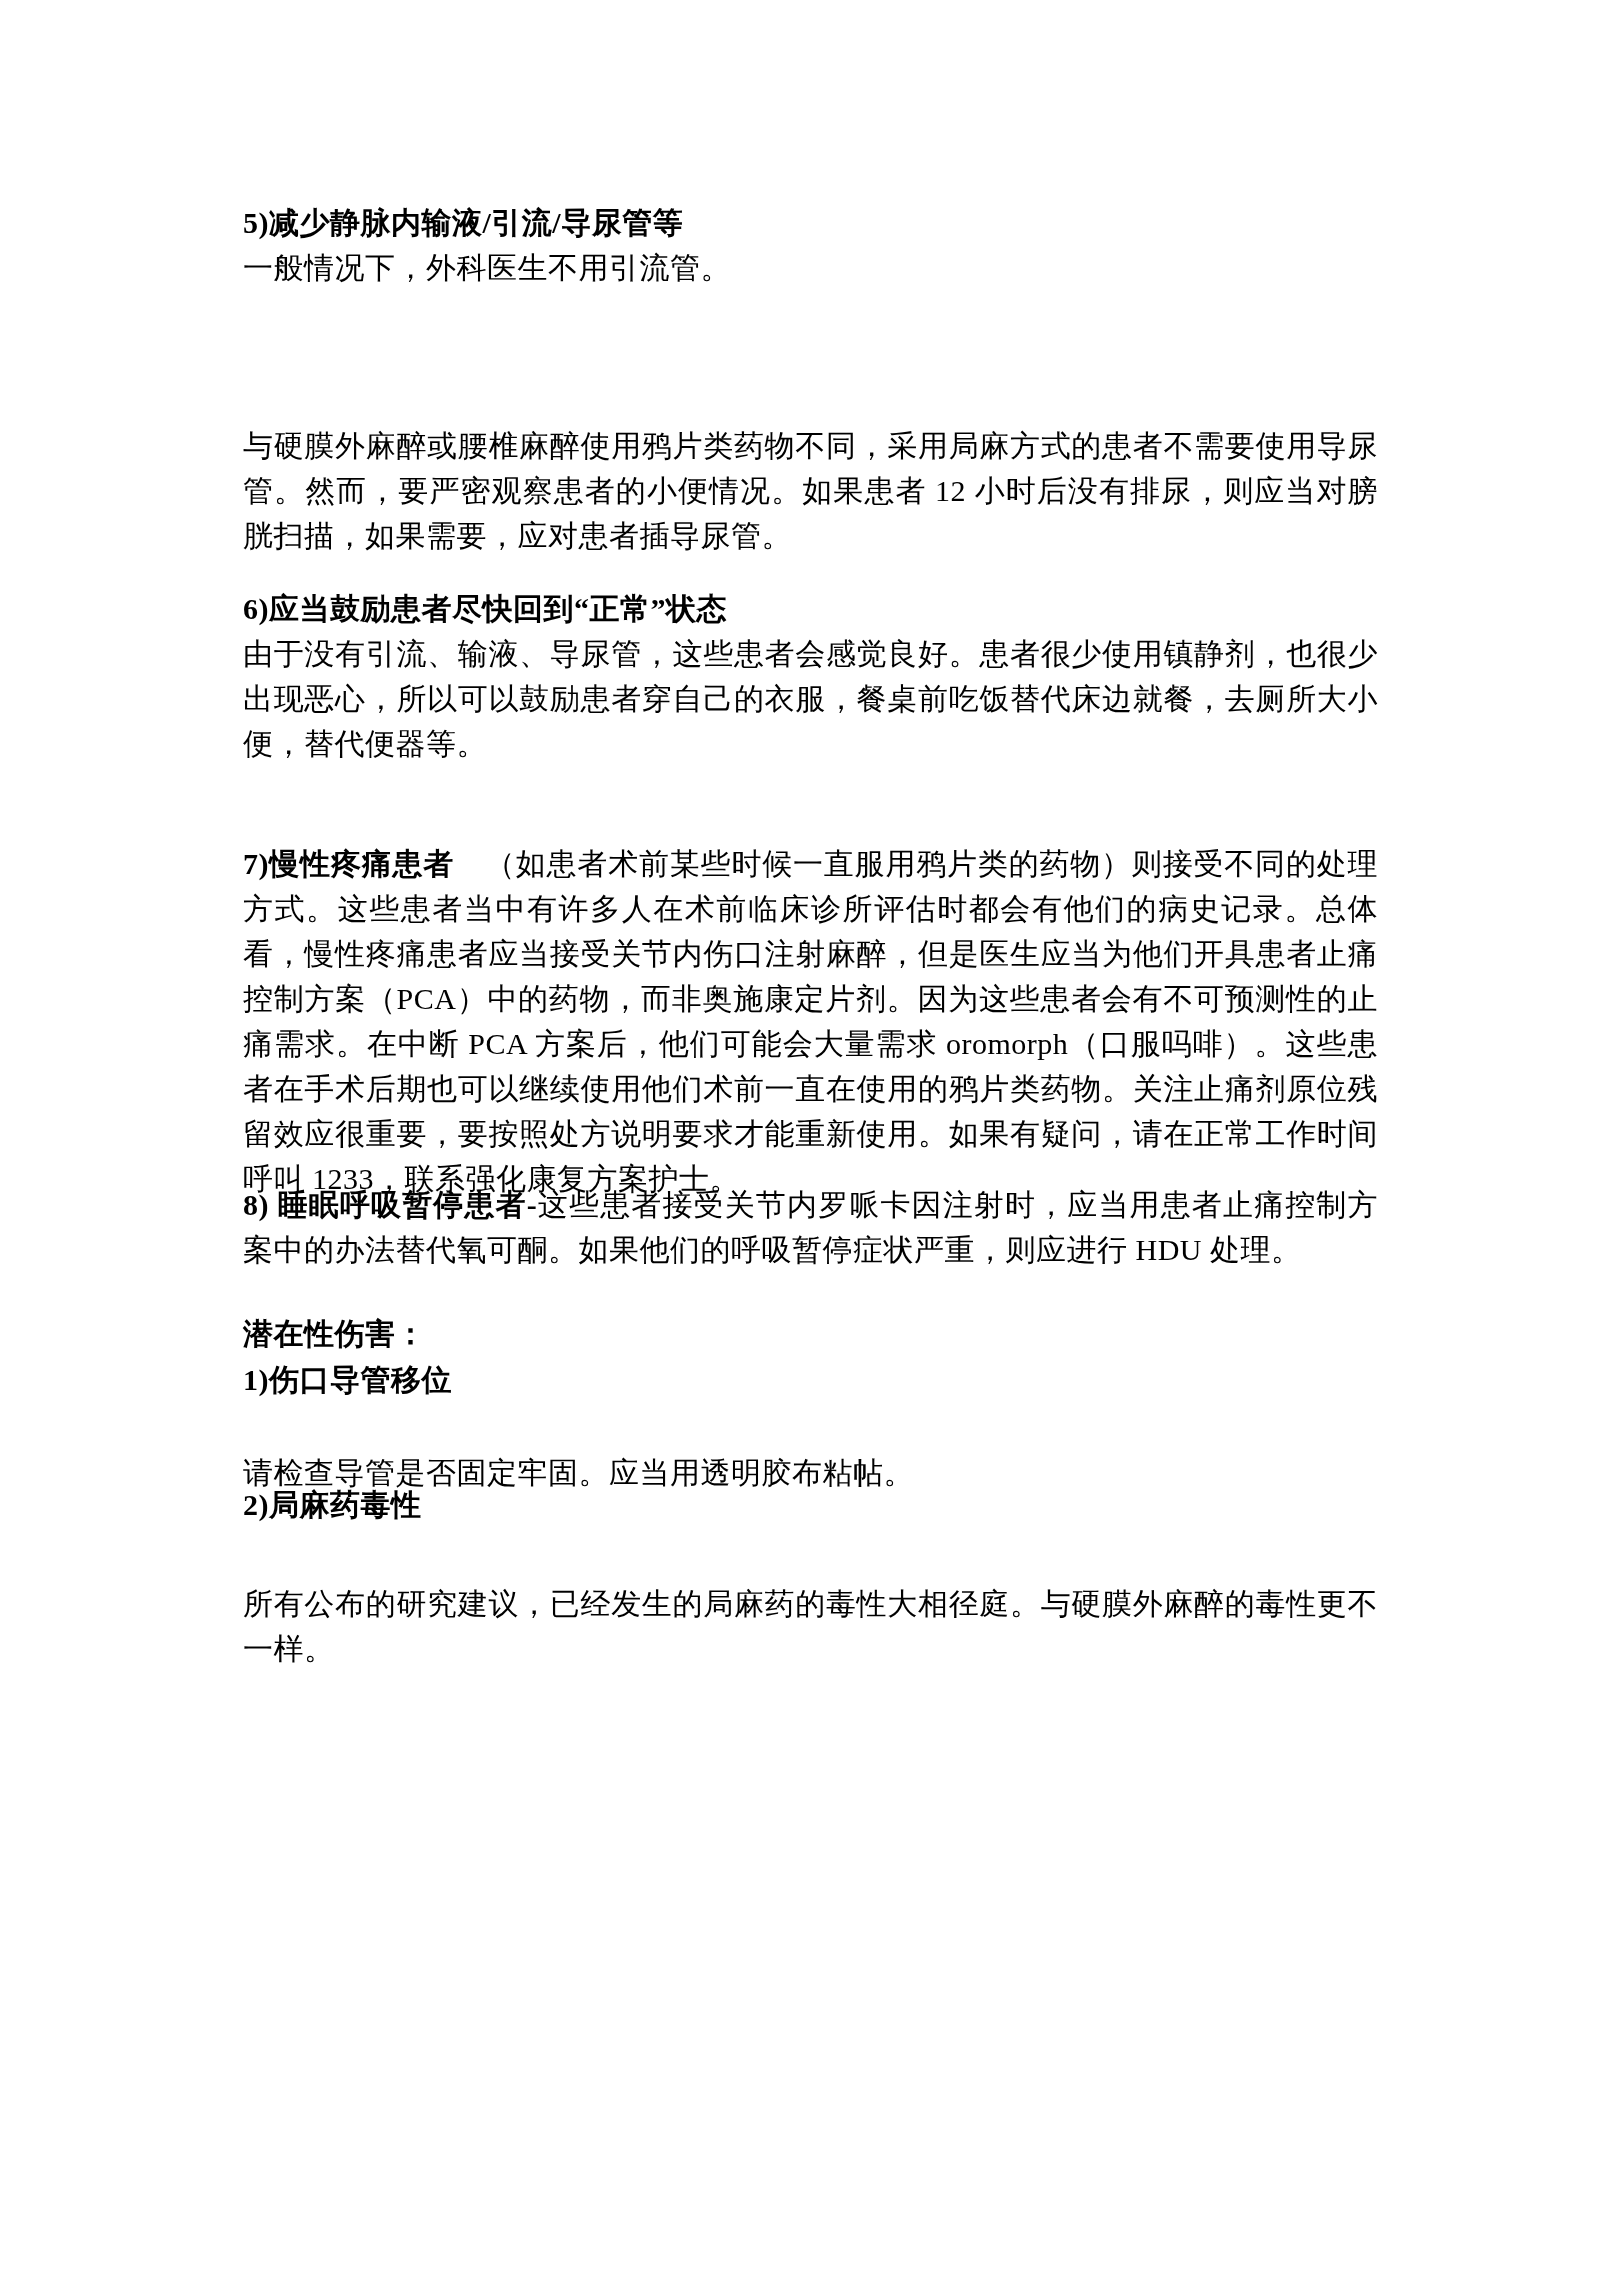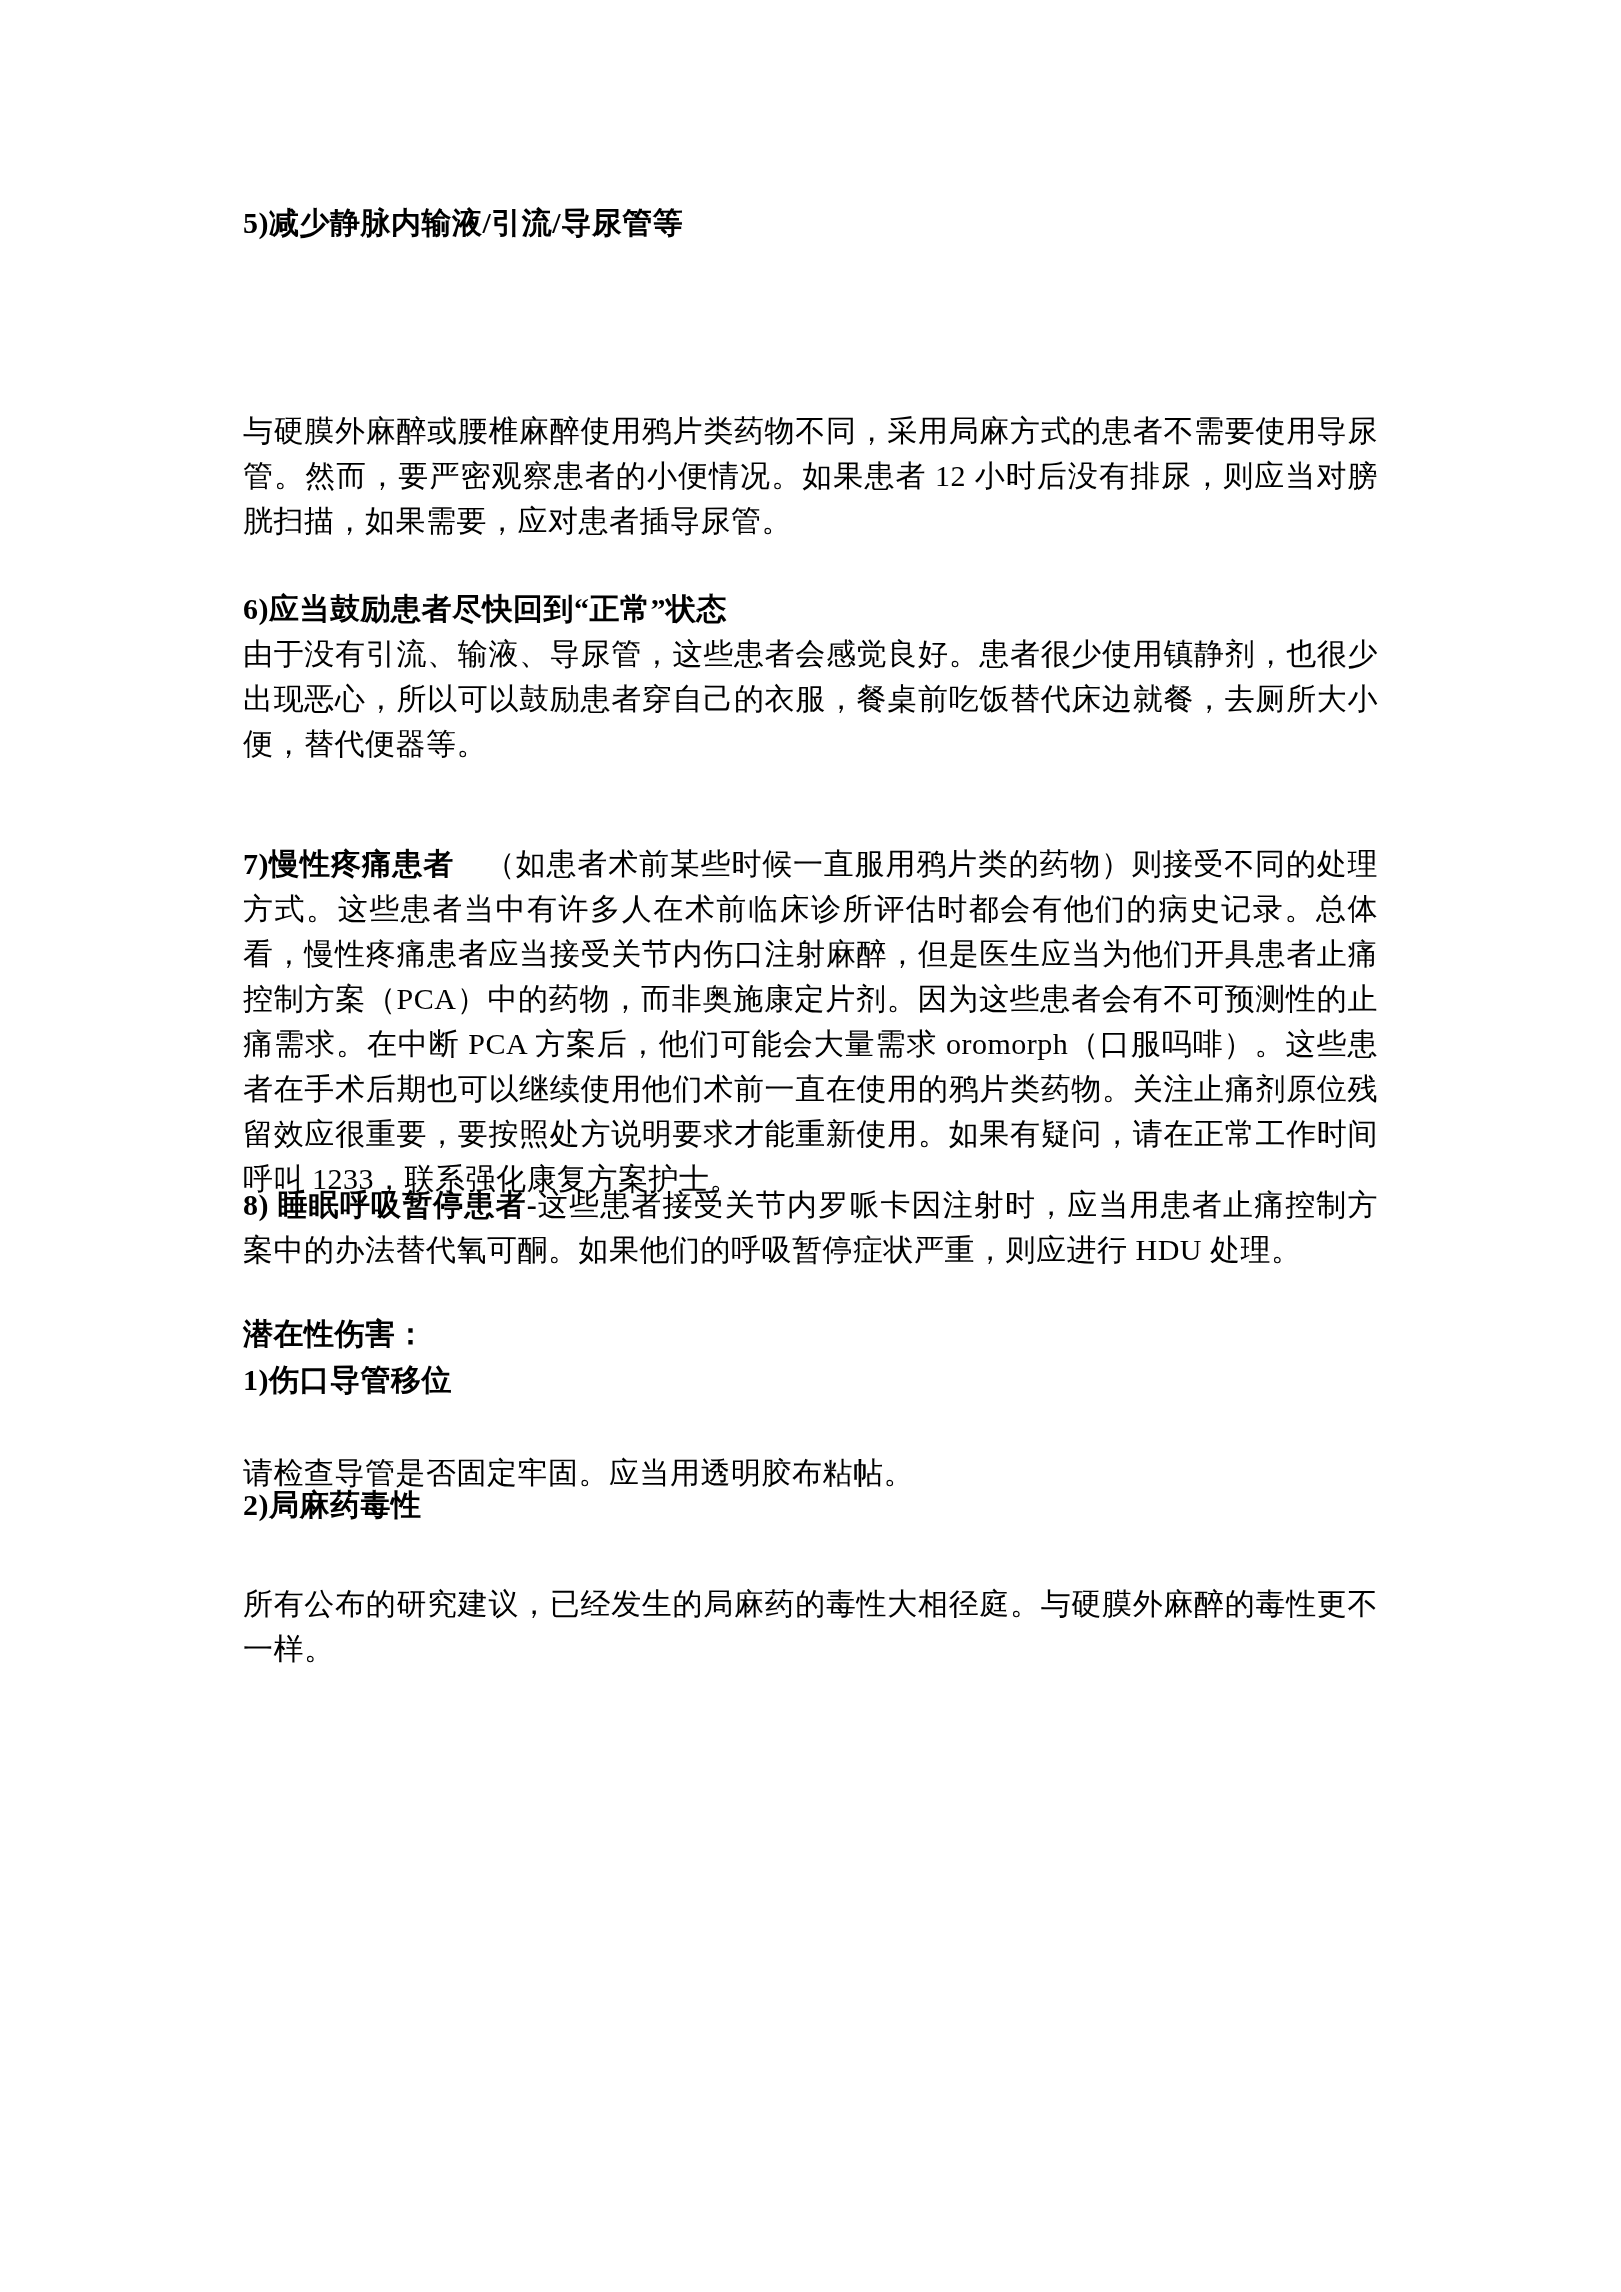--- a/index.html
+++ b/index.html
@@ -38,23 +38,24 @@
     font-weight: 700;
   }
 </style>
 </head>
 <body>
 
 <div class="page">
 
   <p class="block heading" style="top:200px">5)减少静脉内输液/引流/导尿管等</p>
 
+  <p class="block para" style="top:245px">一般情况下，外科医生不用引流管。</p>
 
 
-  <p class="block para" style="top:408px">与硬膜外麻醉或腰椎麻醉使用鸦片类药物不同，采用局麻方式的患者不需要使用导尿管。然而，要严密观察患者的小便情况。如果患者 12 小时后没有排尿，则应当对膀胱扫描，如果需要，应对患者插导尿管。</p>
+  <p class="block para" style="top:423px">与硬膜外麻醉或腰椎麻醉使用鸦片类药物不同，采用局麻方式的患者不需要使用导尿管。然而，要严密观察患者的小便情况。如果患者 12 小时后没有排尿，则应当对膀胱扫描，如果需要，应对患者插导尿管。</p>
 
   <p class="block heading" style="top:586px">6)应当鼓励患者尽快回到“正常”状态</p>
 
   <p class="block para" style="top:631px">由于没有引流、输液、导尿管，这些患者会感觉良好。患者很少使用镇静剂，也很少出现恶心，所以可以鼓励患者穿自己的衣服，餐桌前吃饭替代床边就餐，去厕所大小便，替代便器等。</p>
 
   <p class="block para" style="top:841px"><span class="lead">7)慢性疼痛患者</span><span>　（如患者术前某些时候一直服用鸦片类的药物）则接受不同的处理方式。这些患者当中有许多人在术前临床诊所评估时都会有他们的病史记录。总体看，慢性疼痛患者应当接受关节内伤口注射麻醉，但是医生应当为他们开具患者止痛控制方案（PCA）中的药物，而非奥施康定片剂。因为这些患者会有不可预测性的止痛需求。在中断 PCA 方案后，他们可能会大量需求 oromorph（口服吗啡）。这些患者在手术后期也可以继续使用他们术前一直在使用的鸦片类药物。关注止痛剂原位残留效应很重要，要按照处方说明要求才能重新使用。如果有疑问，请在正常工作时间呼叫 1233，联系强化康复方案护士。</span></p>
 
   <p class="block para" style="top:1182px"><span class="lead">8) 睡眠呼吸暂停患者-</span><span>这些患者接受关节内罗哌卡因注射时，应当用患者止痛控制方案中的办法替代氧可酮。如果他们的呼吸暂停症状严重，则应进行 HDU 处理。</span></p>
 
   <p class="block heading" style="top:1311px">潜在性伤害：</p>

